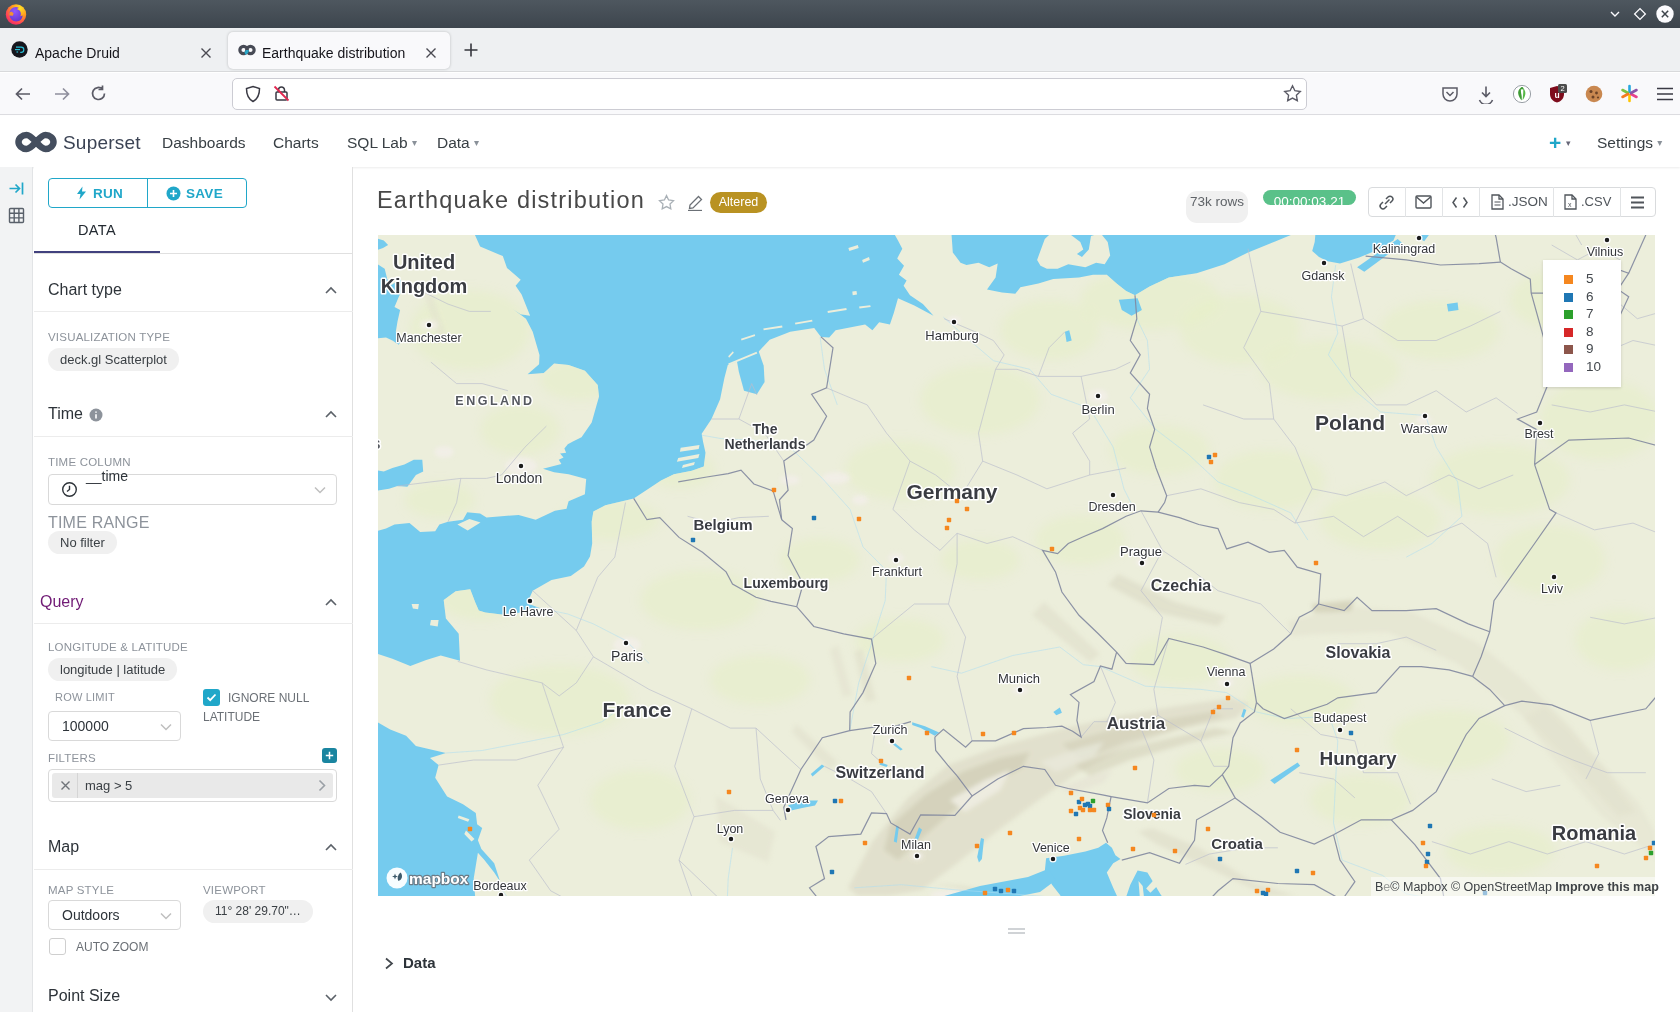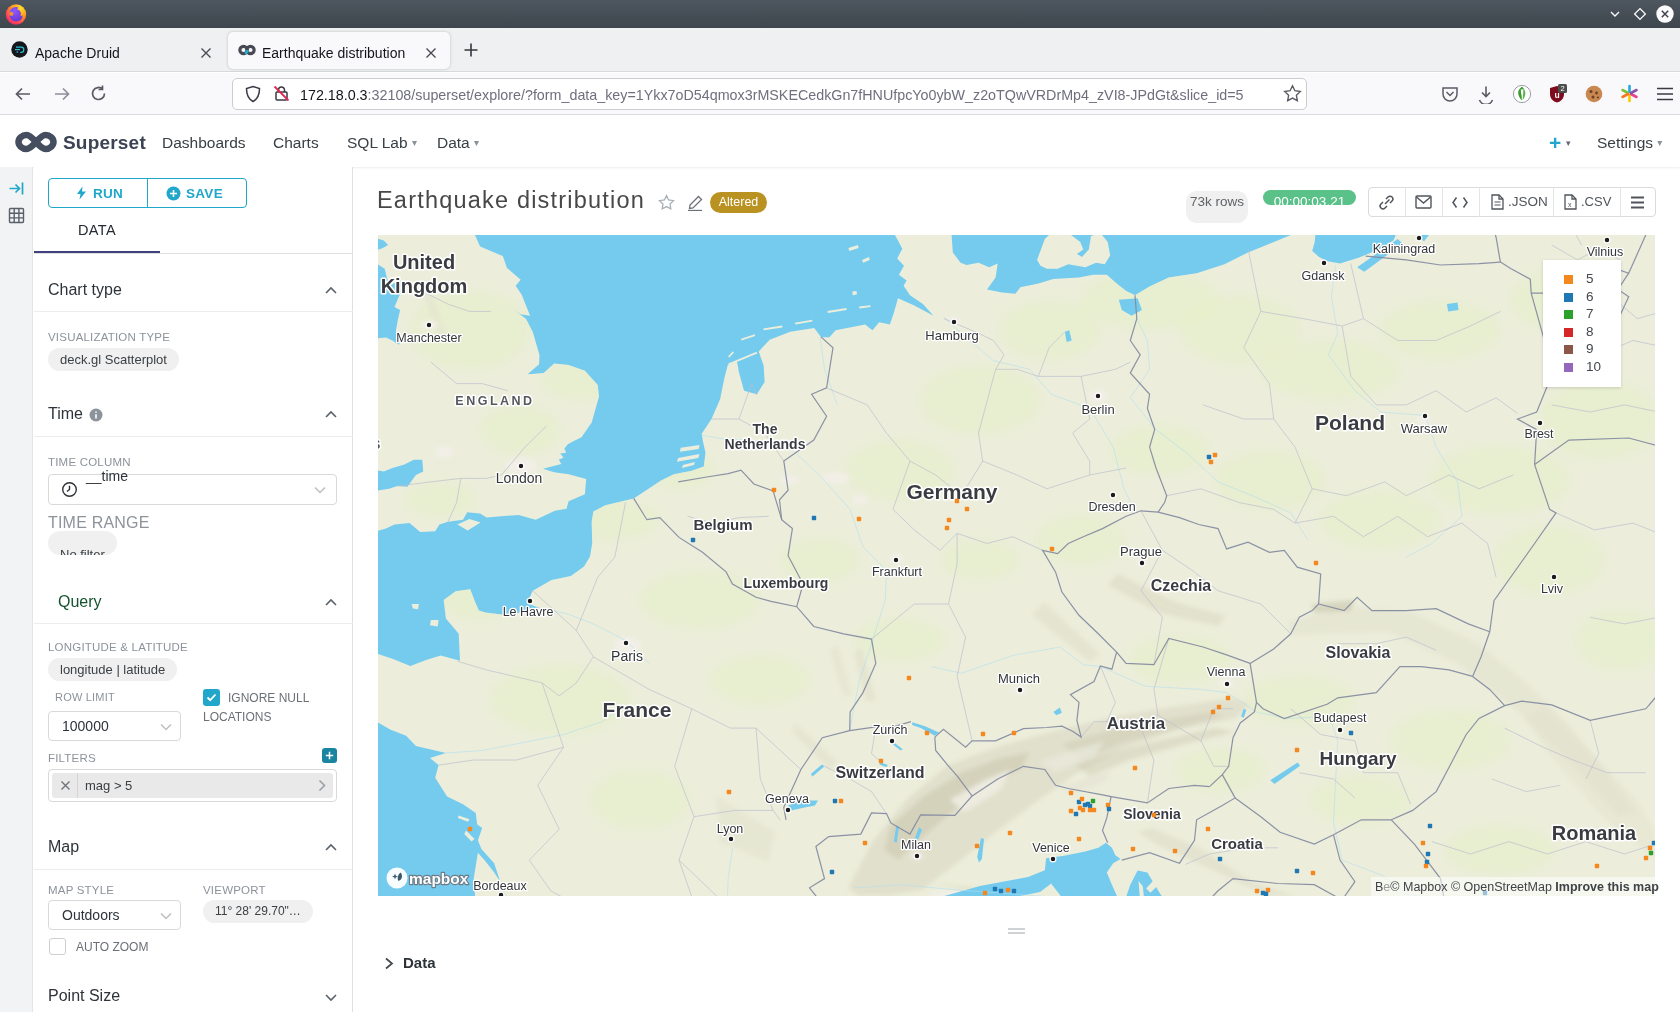--- a/index.html
+++ b/index.html
@@ -75,21 +75,20 @@
       </svg>
 <div class="abs" style="left:232px;top:5px;width:1075px;height:32px;background:#fff;border:1px solid #ccccd3;border-radius:5px"></div>
 <svg class="abs" style="left:244px;top:12px" width="18" height="18" viewBox="0 0 18 18">
         <path d="M9 1.5 L15.5 3.5 C15.5 9 14.5 13.5 9 16.5 C3.5 13.5 2.5 9 2.5 3.5 Z" fill="none" stroke="#3a3a44" stroke-width="1.5"></path>
       </svg>
 <svg class="abs" style="left:272px;top:11px" width="19" height="19" viewBox="0 0 19 19">
         <rect x="4" y="8" width="11" height="8" rx="1" fill="none" stroke="#3a3a44" stroke-width="1.5"></rect>
         <path d="M6.5 8 V6 a3 3 0 0 1 6 0 v2" fill="none" stroke="#3a3a44" stroke-width="1.5"></path>
         <path d="M2.5 2.5 L16.5 16.5" stroke="#e22850" stroke-width="1.8"></path>
       </svg>
-<div class="abs" style="left:300px;top:14px;font-size:14.3px;color:#15141a">172.18.0.3<span style="color:#6f6f7e">:32108/superset/explore/?form_data_key=1Ykx7oD54qmox3rMSKECedkGn7fHNUfpcYo0ybW_z2oTQwVRDrMp4_zVI8-JPdGt&amp;slice_id=5</span></div>
 <svg class="abs" style="left:1283px;top:11px" width="19" height="19" viewBox="0 0 19 19">
         <path d="M9.5 1.8 L11.9 6.7 L17.3 7.5 L13.4 11.3 L14.3 16.7 L9.5 14.1 L4.7 16.7 L5.6 11.3 L1.7 7.5 L7.1 6.7 Z" fill="none" stroke="#5b5b66" stroke-width="1.4"></path>
       </svg>
 <svg class="abs" style="left:1440px;top:11px" width="20" height="20" viewBox="0 0 20 20">
         <path d="M3 4 h14 v6 a7 7 0 0 1 -14 0 Z" fill="none" stroke="#5b5b66" stroke-width="1.5"></path>
         <path d="M6.5 8 l3.5 3.5 L13.5 8" fill="none" stroke="#5b5b66" stroke-width="1.5"></path>
       </svg>
 <svg class="abs" style="left:1476px;top:11px" width="20" height="20" viewBox="0 0 20 20">
         <path d="M10 2.5 V12 M6 8.5 L10 12.5 L14 8.5" stroke="#5b5b66" stroke-width="1.6" fill="none"></path>
         <path d="M3.5 16 a7 7 0 0 0 13 0" stroke="#5b5b66" stroke-width="1.6" fill="none"></path>
@@ -126,21 +125,21 @@
 <svg class="abs" style="left:1656px;top:13px" width="18" height="16" viewBox="0 0 18 16">
         <path d="M1 2.5 H17 M1 8 H17 M1 13.5 H17" stroke="#3a3a44" stroke-width="1.7"></path>
       </svg>
 </div>
 <div class="abs" style="left:0;top:116px;width:1680px;height:51px;background:#fff;box-shadow:0 1px 2px rgba(0,0,0,0.08)">
 <svg class="abs" style="left:14px;top:13px" width="44" height="26" viewBox="0 0 44 26">
         <g fill="none" stroke="#444e5e" stroke-width="6.5" stroke-linecap="round">
           <path d="M12.5 20 C8 20 4.5 16.5 4.5 13 C4.5 9.5 8 6 12.5 6 C19 6 25 20 31.5 20 C36 20 39.5 16.5 39.5 13 C39.5 9.5 36 6 31.5 6 C25 6 19 20 12.5 20 Z"></path>
         </g>
       </svg>
-<div class="abs" style="left:63px;top:16px;font-size:19px;font-weight:bold;color:#3b4354;letter-spacing:0.2px">Superset</div>
+<div class="abs" style="left:63px;top:16px;font-size:19px;font-weight:normal;color:#3b4354;letter-spacing:0.2px">Superset</div>
 <div class="abs" style="left:162px;top:18px;font-size:15.5px;color:#394045">Dashboards</div>
 <div class="abs" style="left:273px;top:18px;font-size:15.5px;color:#394045">Charts</div>
 <div class="abs" style="left:347px;top:18px;font-size:15.5px;color:#394045">SQL Lab <span style="color:#8a9199;font-size:10px;position:relative;top:-2px">▾</span></div>
 <div class="abs" style="left:437px;top:18px;font-size:15.5px;color:#394045">Data <span style="color:#8a9199;font-size:10px;position:relative;top:-2px">▾</span></div>
 <div class="abs" style="left:1549px;top:15px;font-size:21px;color:#20a7c9;font-weight:bold">+</div>
       <div class="abs" style="left:1566px;top:22px;font-size:9px;color:#667">▾</div>
 <div class="abs" style="left:1597px;top:18px;font-size:15.5px;color:#394045">Settings <span style="color:#8a9199;font-size:10px;position:relative;top:-2px">▾</span></div>
 </div>
     <div class="abs" style="left:0;top:167px;width:33px;height:845px;background:#f2f3f4;border-right:1px solid #e2e4e6"></div>
 <svg class="abs" style="left:8px;top:180px" width="17" height="17" viewBox="0 0 17 17">
@@ -188,35 +187,35 @@
 <div class="abs" style="left:48px;top:474px;width:289px;height:31px;border:1px solid #d9d9d9;border-radius:4px;background:#fff"></div>
 <svg class="abs" style="left:62px;top:482px" width="15" height="15" viewBox="0 0 15 15">
       <circle cx="7.5" cy="7.5" r="6.8" fill="none" stroke="#2d3339" stroke-width="1.4"></circle>
       <path d="M7.5 3.8 V7.5 L5 9.5" stroke="#2d3339" stroke-width="1.4" fill="none"></path>
     </svg>
 <div class="abs" style="left:86px;top:468px;font-size:14px;color:#2d3339">__time</div>
 <svg class="abs" style="left:314px;top:486px" width="12" height="8" viewBox="0 0 12 8">
       <path d="M1 1.5 L6 6.5 L11 1.5" stroke="#bfbfbf" stroke-width="1.5" fill="none"></path>
     </svg>
 <div class="abs" style="left:48px;top:514px;font-size:16px;color:#8d939b;letter-spacing:0.2px">TIME RANGE</div>
-<div class="abs" style="left:48px;top:531px;height:23px;background:#f0f0f0;border-radius:12px;font-size:13px;color:#3b4045;line-height:23px;padding:12px 12px;white-space:nowrap;overflow:hidden;text-overflow:ellipsis">No filter</div>
-<div class="abs" style="left:58px;top:593px;font-size:16px;color:#14532d">Query</div>
+<div class="abs" style="left:48px;top:531px;height:23px;background:#f0f0f0;border-radius:12px;font-size:13px;color:#3b4045;line-height:23px;padding:0 12px;white-space:nowrap;overflow:hidden;text-overflow:ellipsis">No filter</div>
+<div class="abs" style="left:40px;top:593px;font-size:16px;color:#701a75">Query</div>
     <svg class="abs" style="left:324px;top:597px" width="14" height="12" viewBox="0 0 14 12">
       <path d="M2 8 L7 3 L12 8" stroke="#5b6168" stroke-width="1.6" fill="none"></path>
     </svg>
 <div class="abs" style="left:34px;top:623px;width:319px;height:1px;background:#ececec"></div>
 <div class="abs" style="left:48px;top:641px;font-size:11.5px;color:#8d939b;letter-spacing:0.2px">LONGITUDE &amp; LATITUDE</div>
 <div class="abs" style="left:48px;top:658px;height:23px;background:#f0f0f0;border-radius:12px;font-size:13px;color:#3b4045;line-height:23px;padding:0 12px;white-space:nowrap;overflow:hidden;text-overflow:ellipsis">longitude | latitude</div>
 <div class="abs" style="left:55px;top:691px;font-size:11px;color:#8d939b;letter-spacing:0.2px">ROW LIMIT</div>
 <div class="abs" style="left:203px;top:689px;width:17px;height:17px;background:#20a7c9;border-radius:3px"></div>
 <svg class="abs" style="left:206px;top:692px" width="11" height="11" viewBox="0 0 11 11">
       <path d="M1.5 5.5 L4.2 8.2 L9.5 2.5" stroke="#fff" stroke-width="1.8" fill="none"></path>
     </svg>
 <div class="abs" style="left:228px;top:691px;font-size:12px;color:#6b7076">IGNORE NULL</div>
-<div class="abs" style="left:203px;top:710px;font-size:12px;color:#6b7076">LOCATIONS</div>
+<div class="abs" style="left:203px;top:710px;font-size:12px;color:#6b7076">LATITUDE</div>
 <div class="abs" style="left:48px;top:711px;width:133px;height:30px;border:1px solid #d9d9d9;border-radius:4px;background:#fff"></div>
 <div class="abs" style="left:62px;top:718px;font-size:14px;color:#2d3339">100000</div>
 <svg class="abs" style="left:160px;top:723px" width="12" height="8" viewBox="0 0 12 8">
       <path d="M1 1.5 L6 6.5 L11 1.5" stroke="#bfbfbf" stroke-width="1.5" fill="none"></path>
     </svg>
 <div class="abs" style="left:48px;top:752px;font-size:11.5px;color:#8d939b;letter-spacing:0.2px">FILTERS</div>
 <div class="abs" style="left:322px;top:748px;width:15px;height:15px;background:#1a85a0;border-radius:3px"></div>
 <svg class="abs" style="left:325px;top:751px" width="9" height="9" viewBox="0 0 9 9">
       <path d="M4.5 0.8 V8.2 M0.8 4.5 H8.2" stroke="#fff" stroke-width="1.5"></path>
     </svg>

